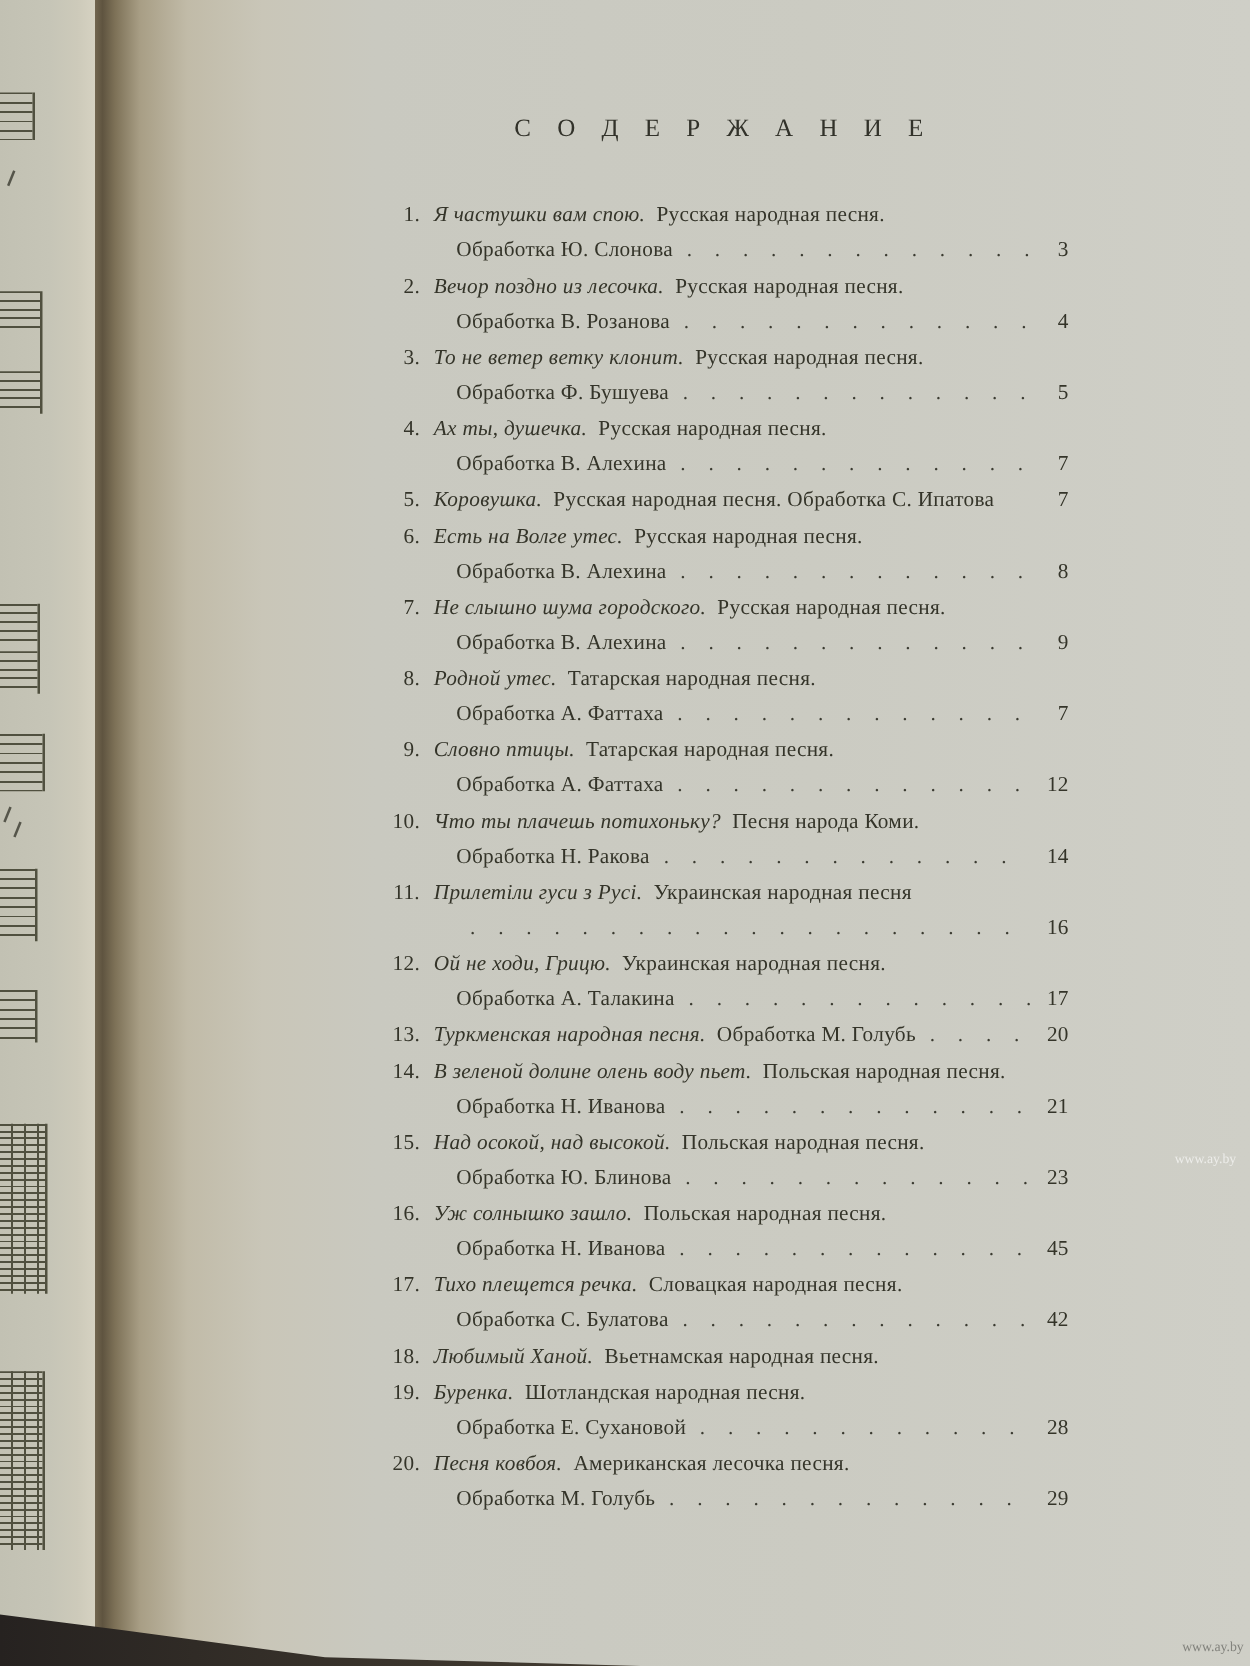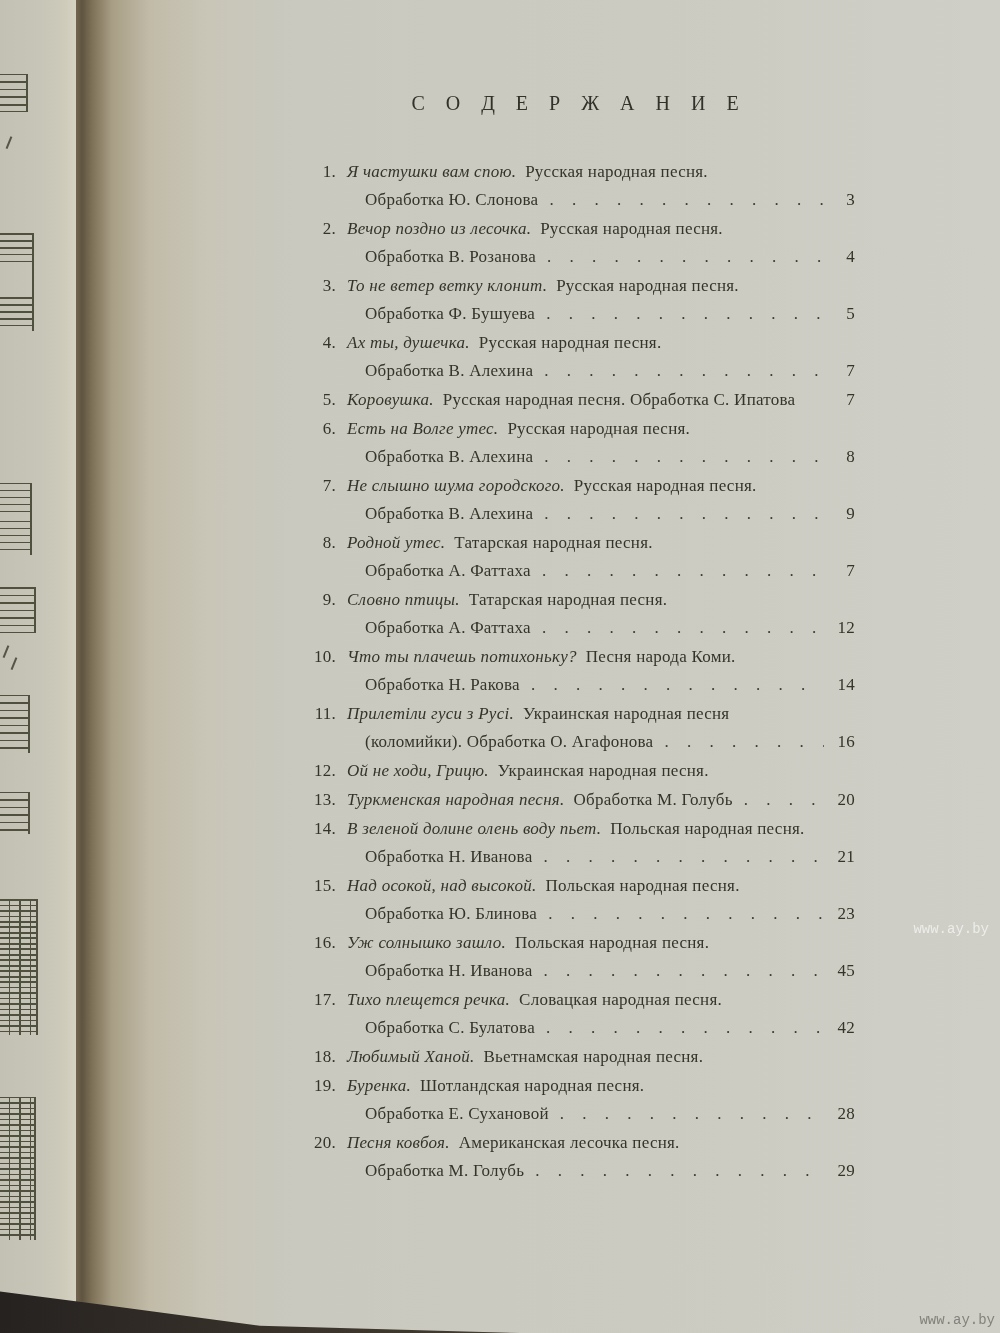--- a/index.html
+++ b/index.html
@@ -44,21 +44,21 @@
   .l2{padding-left:62px;}
   .num{flex:none;display:inline-block;width:33px;text-align:right;margin-right:11px;}
   .ttl{flex:none;font-style:italic;margin-right:9px;}
   .dsc{flex:none;}
   .cont{flex:none;}
   .leader{flex:1 1 auto;overflow:hidden;white-space:nowrap;margin:0 9px 0 11px;color:#3b3b31;}
   .leader::after{content:". . . . . . . . . . . . . . . . . . . . . . . . . . . . . . . . . . . . . . . . . . . . . . . .";letter-spacing:7px;}
   .no-dots::after{content:"";}
   .pg{flex:none;text-align:right;min-width:22px;}
   
-  .wm{position:absolute;z-index:7;font-family:Liberation Mono, monospace;font-size:14px;}
+  .wm{position:absolute;z-index:7;font-family:Liberation Serif, serif;font-size:11px;}
   .wm-mid{right:11px;top:921px;color:rgba(255,255,255,.62);}
   .wm-bottom{right:5px;top:1312px;color:rgba(122,122,116,.9);}
 </style>
 </head>
 <body>
 
 <div class="photo">
 
   <div class="left-page">
     <div class="staff" style="top:74px;height:38px;width:26px;"></div>
@@ -205,32 +205,36 @@
       </div>
     </div>
 
     <div class="entry">
       <div class="l1">
         <span class="num">11.</span>
         <span class="ttl">Прилетіли гуси з Русі.</span>
         <span class="dsc">Украинская народная песня</span>
       </div>
       <div class="l2">
-        <span class="cont">(коломийки). Обработка О. Агафонова</span>
         <span class="leader"></span>
         <span class="pg">16</span>
       </div>
     </div>
 
     <div class="entry">
       <div class="l1">
         <span class="num">12.</span>
         <span class="ttl">Ой не ходи, Грицю.</span>
         <span class="dsc">Украинская народная песня.</span>
       </div>
+      <div class="l2">
+        <span class="cont">Обработка А. Талакина</span>
+        <span class="leader"></span>
+        <span class="pg">17</span>
+      </div>
     </div>
 
     <div class="entry">
       <div class="l1">
         <span class="num">13.</span>
         <span class="ttl">Туркменская народная песня.</span>
         <span class="dsc">Обработка М. Голубь</span>
         <span class="leader"></span>
         <span class="pg">20</span>
       </div>

